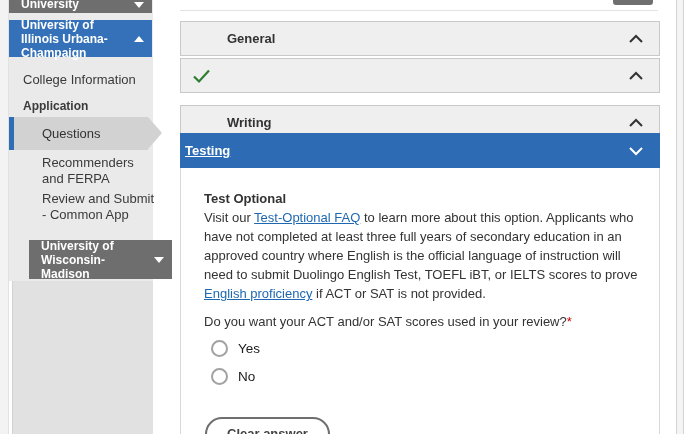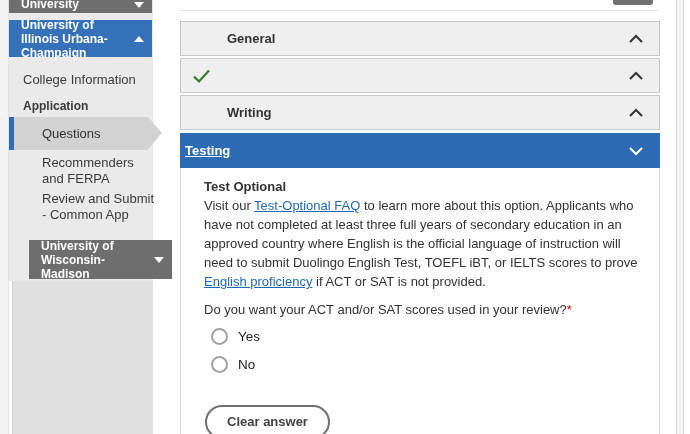--- a/index.html
+++ b/index.html
@@ -41,28 +41,28 @@
 
   
   .topbar-line { position:absolute; left:180px; top:10px; width:478px; height:1px; background:#e3e3e3; }
   .mini-top-btn { position:absolute; left:613px; top:0; width:40px; height:5px; background:#6f6f6f; border-radius:0 0 3px 3px; cursor:pointer; }
 
   .acc-row { position:absolute; left:180px; width:480px; height:35px; background:#efefef;
     border:1px solid #c9c9c9; display:flex; align-items:center; cursor:pointer; }
   .acc-row .acc-label { font-size:13px; font-weight:bold; color:#333; padding-left:46px; }
   .acc-row.general { top:21px; }
   .acc-row.academics { top:58px; }
-  .acc-row.writing { top:95px; }
+  .acc-row.writing { top:105px; }
   .acc-row.testing { top:133px; background:#2d6cb4; border-color:#2d6cb4; }
   .acc-row.testing .acc-label { color:#fff; text-decoration:underline; padding-left:4px; }
   .acc-chevron { position:absolute; right:15px; top:50%; transform:translateY(-50%); display:flex; }
   .check-icon { position:absolute; left:11px; top:50%; transform:translateY(-50%); display:flex; }
 
   .content { position:absolute; left:180px; top:168px; width:480px; height:266px; background:#fff;
-    border-left:1px solid #d8d8d8; border-right:1px solid #d8d8d8; padding:9px 8px 0 23px; }
+    border-left:1px solid #d8d8d8; border-right:1px solid #d8d8d8; padding:21px 8px 0 23px; }
   .content h3 { font-size:13px; font-weight:bold; color:#333; line-height:19px; }
   .content .intro { font-size:13px; color:#333; line-height:19px; width:449px; }
   .content a { color:#1e68b2; text-decoration:underline; cursor:pointer; }
   .question { margin-top:11px; font-size:13px; color:#333; }
   .req { color:#cc0000; }
   .radio-row { display:flex; align-items:center; margin-top:11px; margin-left:7px; cursor:pointer; }
   .radio-circle { width:17px; height:17px; border:2px solid #a2a2a2; border-radius:50%; background:#fff; flex:none; }
   .radio-label { margin-left:10px; font-size:13.5px; color:#212121; }
   .clear-btn { margin-top:32px; margin-left:1px; display:inline-block; background:#fff; border:2px solid #6f6f6f;
     border-radius:17px; padding:7px 20px 8px; font-family:"Liberation Sans", sans-serif;

